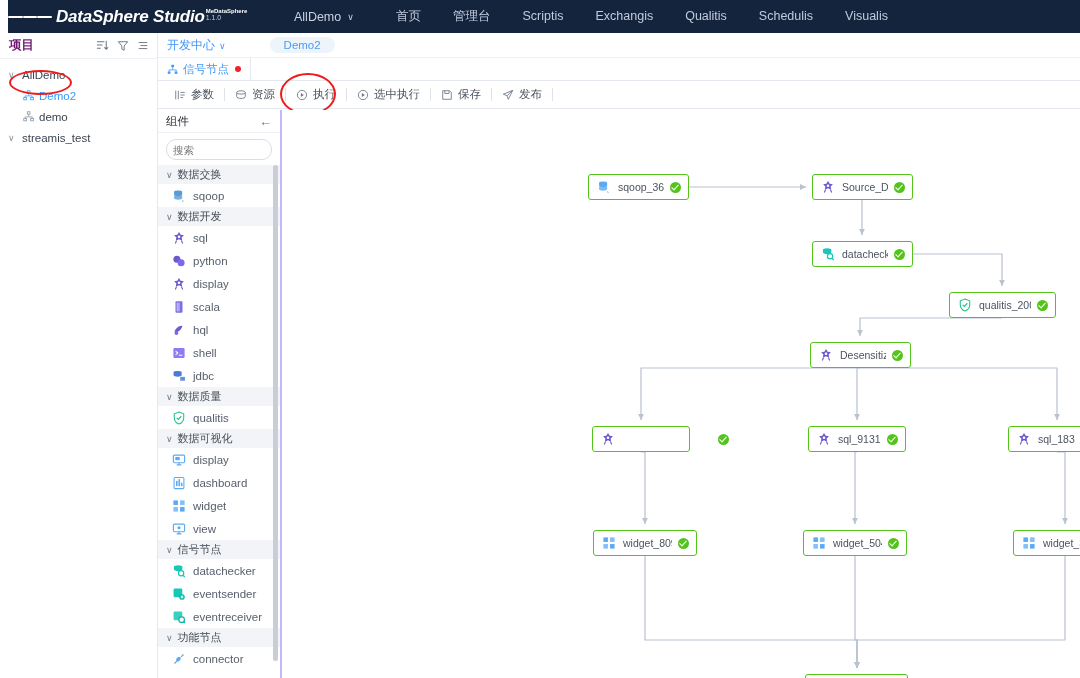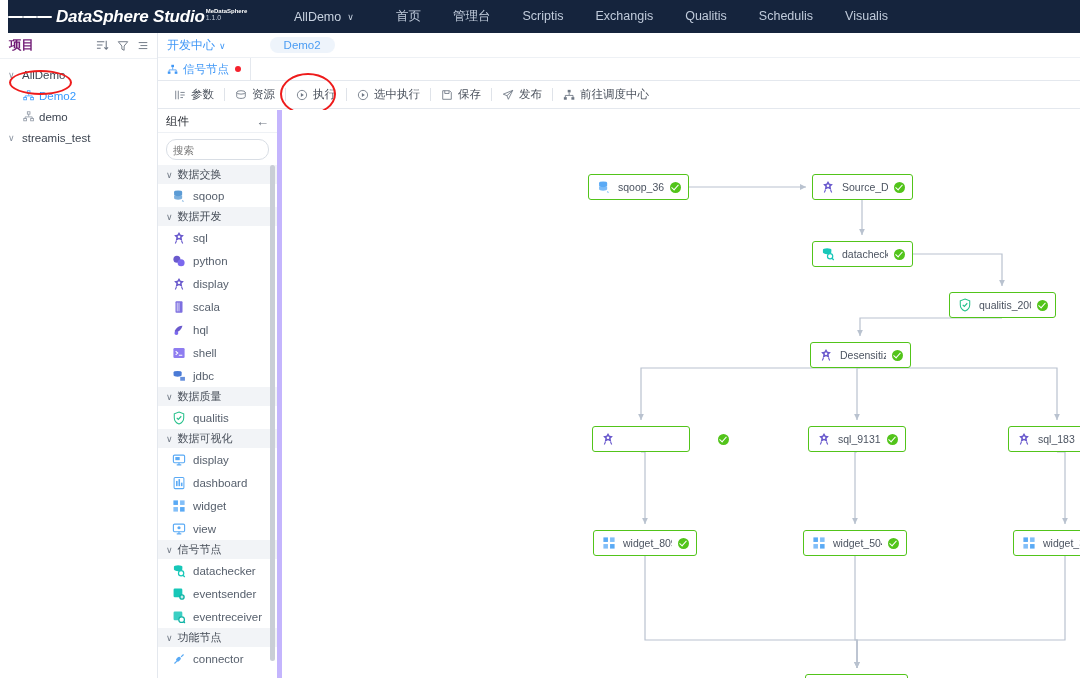--- a/index.html
+++ b/index.html
@@ -93,21 +93,21 @@
   .tb-item {
     display:flex; align-items:center; font-size:11.5px; color:#4a515c; padding:0 10px;
     cursor:pointer; height:28px;
   }
   .tb-item .ico { margin-right:5px; display:flex; align-items:center; }
   .tb-sep { width:1px; height:13px; background:#dfe3e9; }
 
   
   .comps {
     position:absolute; left:0; top:77px; width:124px; height:568px;
-    border-right:5px solid #c4b5fd; background:#fff; overflow:hidden;
+    border-right:2px solid #c4b5fd; background:#fff; overflow:hidden;
   }
   .comps-head {
     height:23px; display:flex; align-items:center; padding:0 8px; font-size:11.5px;
     color:#2b2f36; border-bottom:1px solid #eef1f5;
   }
   .comps-head .t { flex:1; }
   .comps-head .collapse { color:#6b7480; font-size:13px; cursor:pointer; }
   .search-wrap { padding:6px 8px 5px 8px; }
   .search-box {
     width:100%; height:21px; border:1px solid #d9dee5; border-radius:10px;
@@ -317,31 +317,20 @@
       <div class="tb-sep"></div>
       <div class="tb-item">
         <span class="ico">
           <svg width="12" height="12" viewBox="0 0 14 14">
               <path d="M12.5 1.6L1.5 6l4.3 1.8L12.5 1.6zM5.8 7.8l1.6 4.2 5.1-10.4" stroke="#6d7683" stroke-width="1" fill="none"></path>
             </svg>
         </span>
         <span>发布</span>
       </div>
       <div class="tb-sep"></div>
-      <div class="tb-item">
-        <span class="ico">
-          <svg width="12" height="12" viewBox="0 0 14 14">
-              <rect x="5.5" y="1" width="3.4" height="3" fill="#6d7683"></rect>
-              <rect x="1" y="9.5" width="3.4" height="3" fill="#6d7683"></rect>
-              <rect x="9.8" y="9.5" width="3.4" height="3" fill="#6d7683"></rect>
-              <path d="M7.2 4v3M2.7 9.5v-2h9v2" stroke="#6d7683" stroke-width="1" fill="none"></path>
-            </svg>
-        </span>
-        <span>前往调度中心</span>
-      </div>
     </div>
 
     <div class="ann-circle-exec" style="left:122px; top:40px; width:56px; height:42px;"></div>
 
     <div class="comps">
       <div class="comps-head">
         <div class="t">组件</div>
         <div class="collapse">←</div>
       </div>
       <div class="search-wrap">

